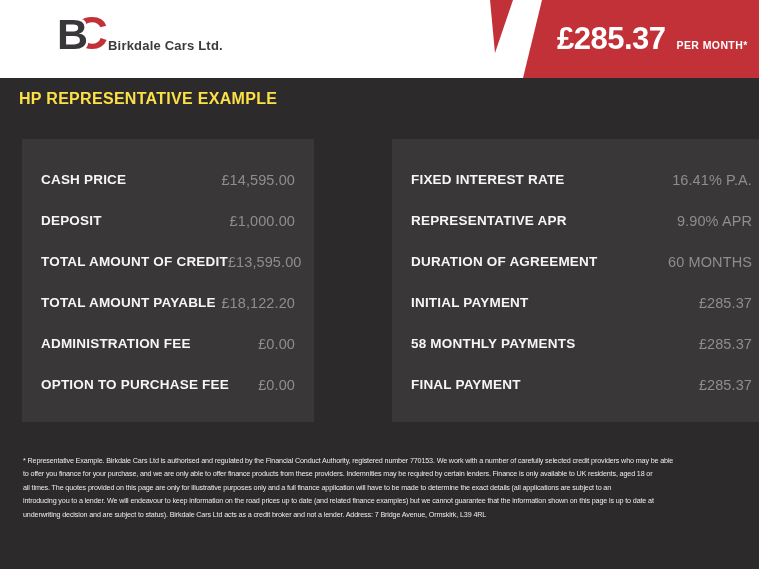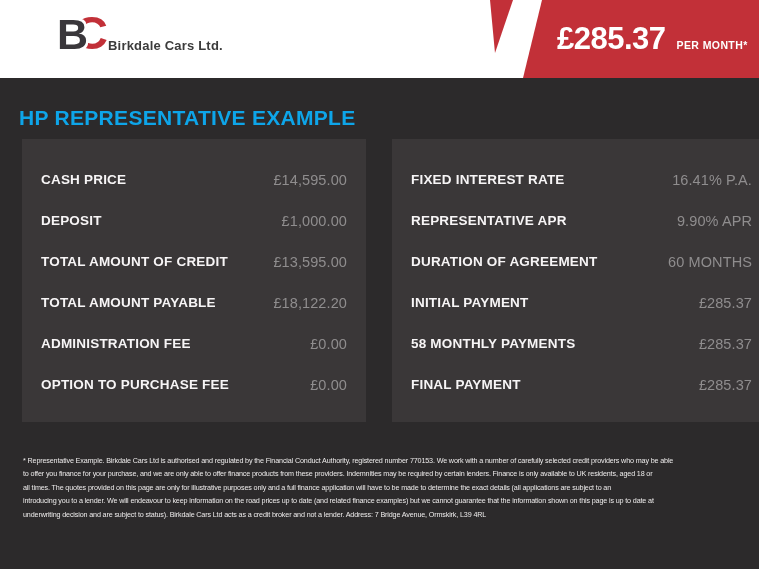--- a/index.html
+++ b/index.html
@@ -43,30 +43,30 @@
     clip-path:polygon(19px 0, 100% 0, 100% 100%, 0 100%);
     display:flex; align-items:baseline;
     padding-left:34px; padding-top:19px;
     color:#ffffff;
   }
   .price-amount { font-size:31px; font-weight:bold; line-height:1; letter-spacing:-0.5px; }
   .price-period { font-size:10.5px; font-weight:bold; margin-left:11px; letter-spacing:0.4px;margin-top:20px; }
 
   
   .page-title {
-    position:absolute; left:19px; top:106px;
-    font-size:21px; font-weight:bold; color:#0ea5e9; letter-spacing:0.3px;
+    position:absolute; left:19px; top:90px;
+    font-size:16px; font-weight:bold; color:#fde047; letter-spacing:0.3px;
   }
 
   
   .panel {
     position:absolute; top:139px; height:283px;
     background:#3a3738; padding:20px 19px 0 19px;
   }
-  .panel.left  { left:22px;  width:344px; }
+  .panel.left  { left:22px;  width:292px; }
   .panel.right { left:392px; width:379px; }
   .frow {
     height:41px; display:flex; justify-content:space-between; align-items:center;
   }
   .flabel {
     font-size:13.5px; font-weight:bold; color:#f7f5f6; letter-spacing:0.2px;
     white-space:nowrap;
   }
   .fvalue {
     font-size:14.5px; font-weight:normal; color:#8f8d8e; letter-spacing:0.1px;

